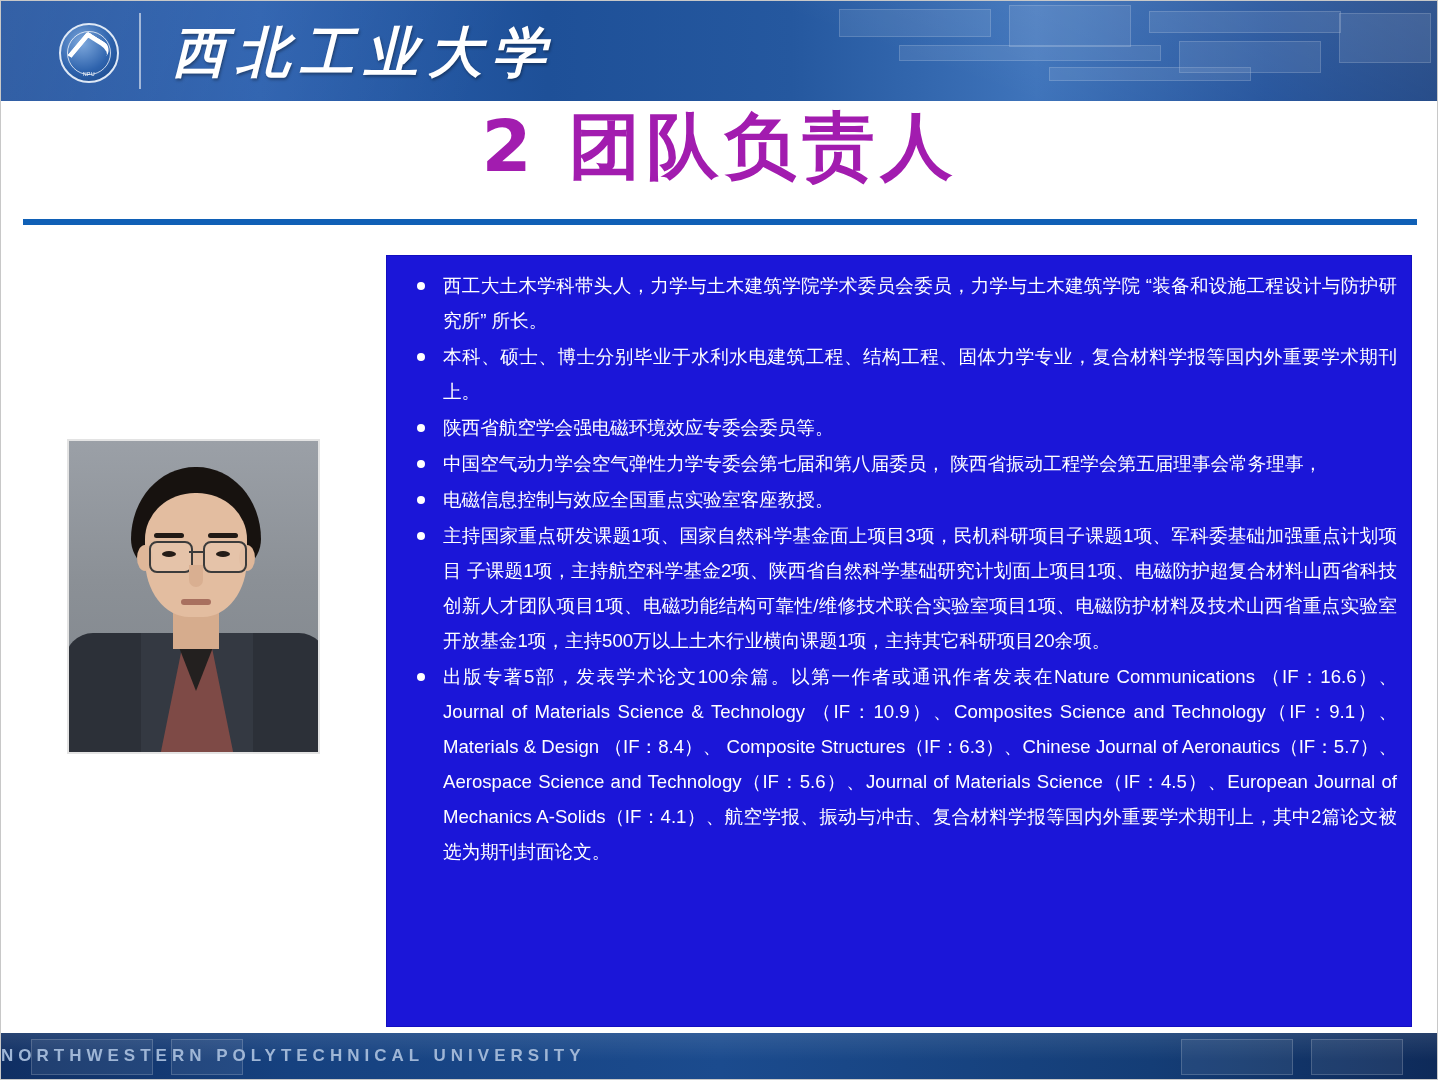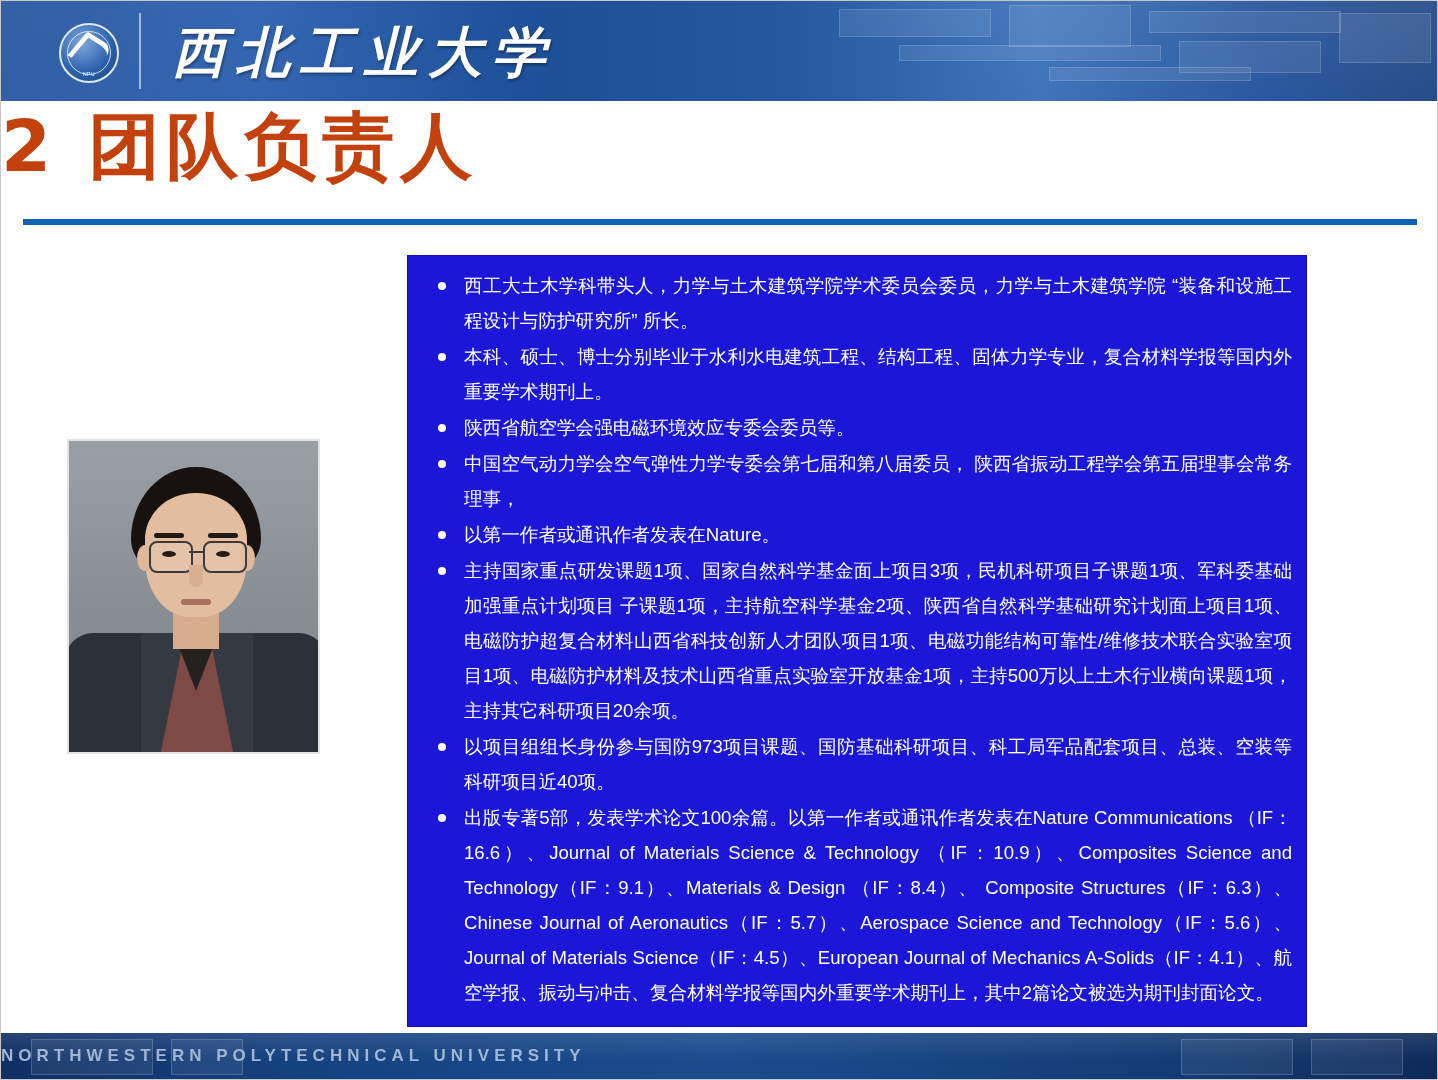--- a/index.html
+++ b/index.html
@@ -112,25 +112,25 @@
     text-shadow: 1px 2px 3px rgba(0,0,0,0.35);
     z-index: 3;
     margin-left: 16px;
   }
 
   
   .slide-title {
     position: absolute;
     left: 0; top: 104px;
     width: 1438px;
-    text-align: left;
+    text-align: center;
     font-family: "DejaVu Sans", sans-serif;
     font-size: 72px;
     font-weight: 700;
-    color: #c2410c;
+    color: #a21caf;
     letter-spacing: 6px;
     line-height: 1.15;
   }
   .title-rule {
     position: absolute;
     left: 22px; top: 218px;
     width: 1394px; height: 6px;
     background: #1060b6;
   }
 
@@ -270,22 +270,22 @@
     font-family: "DejaVu Serif", serif;
     font-size: 25px;
     font-weight: 700;
     color: #b2171c;
     letter-spacing: 2px;
   }
 
   
   .content-box {
     position: absolute;
-    left: 406px; top: 254px;
-    width: 900px; height: 772px;
+    left: 385px; top: 254px;
+    width: 1026px; height: 772px;
     background: #1511d6;
     background: #1b16d8;
     border: 1px solid #120ec0;
     box-sizing: border-box;
     padding: 12px 14px 10px 10px;
     overflow: hidden;
   }
   ul.bullets {
     list-style: none;
     margin: 0;
@@ -399,23 +399,22 @@
     <div class="ph-nose"></div>
     <div class="ph-mouth"></div>
   </div>
 
   <div class="content-box">
     <ul class="bullets">
       <li>西工大土木学科带头人，力学与土木建筑学院学术委员会委员，力学与土木建筑学院 “装备和设施工程设计与防护研究所” 所长。</li>
       <li>本科、硕士、博士分别毕业于水利水电建筑工程、结构工程、固体力学专业，复合材料学报等国内外重要学术期刊上。</li>
       <li>陕西省航空学会强电磁环境效应专委会委员等。</li>
       <li> 中国空气动力学会空气弹性力学专委会第七届和第八届委员， 陕西省振动工程学会第五届理事会常务理事，</li>
-      <li>以第一作者或通讯作者发表在Nature。</li>
+      <li>电磁信息控制与效应全国重点实验室客座教授。</li>
       <li class="tall">主持国家重点研发课题1项、国家自然科学基金面上项目3项，民机科研项目子课题1项、军科委基础加强重点计划项目 子课题1项，主持航空科学基金2项、陕西省自然科学基础研究计划面上项目1项、电磁防护超复合材料山西省科技创新人才团队项目1项、电磁功能结构可靠性/维修技术联合实验室项目1项、电磁防护材料及技术山西省重点实验室开放基金1项，主持500万以上土木行业横向课题1项，主持其它科研项目20余项。</li>
-      <li>以项目组组长身份参与国防973项目课题、国防基础科研项目、科工局军品配套项目、总装、空装等科研项目近40项。</li>
       <li class="tall">出版专著5部，发表学术论文100余篇。以第一作者或通讯作者发表在Nature Communications （IF：16.6）、Journal of Materials Science &amp; Technology （IF：10.9）、Composites Science and Technology（IF：9.1）、Materials &amp; Design （IF：8.4）、 Composite Structures（IF：6.3）、Chinese Journal of Aeronautics（IF：5.7）、Aerospace Science and Technology（IF：5.6）、Journal of Materials Science（IF：4.5）、European Journal of Mechanics A-Solids（IF：4.1）、航空学报、振动与冲击、复合材料学报等国内外重要学术期刊上，其中2篇论文被选为期刊封面论文。</li>
     </ul>
   </div>
 
   <div class="footer-band">
     <div class="footer-deco" style="left:30px; width:120px;"></div>
     <div class="footer-deco" style="left:170px; width:70px;"></div>
     <div class="footer-deco" style="left:1180px; width:110px;"></div>
     <div class="footer-deco" style="left:1310px; width:90px;"></div>
     <div class="footer-text">NORTHWESTERN POLYTECHNICAL UNIVERSITY</div>

